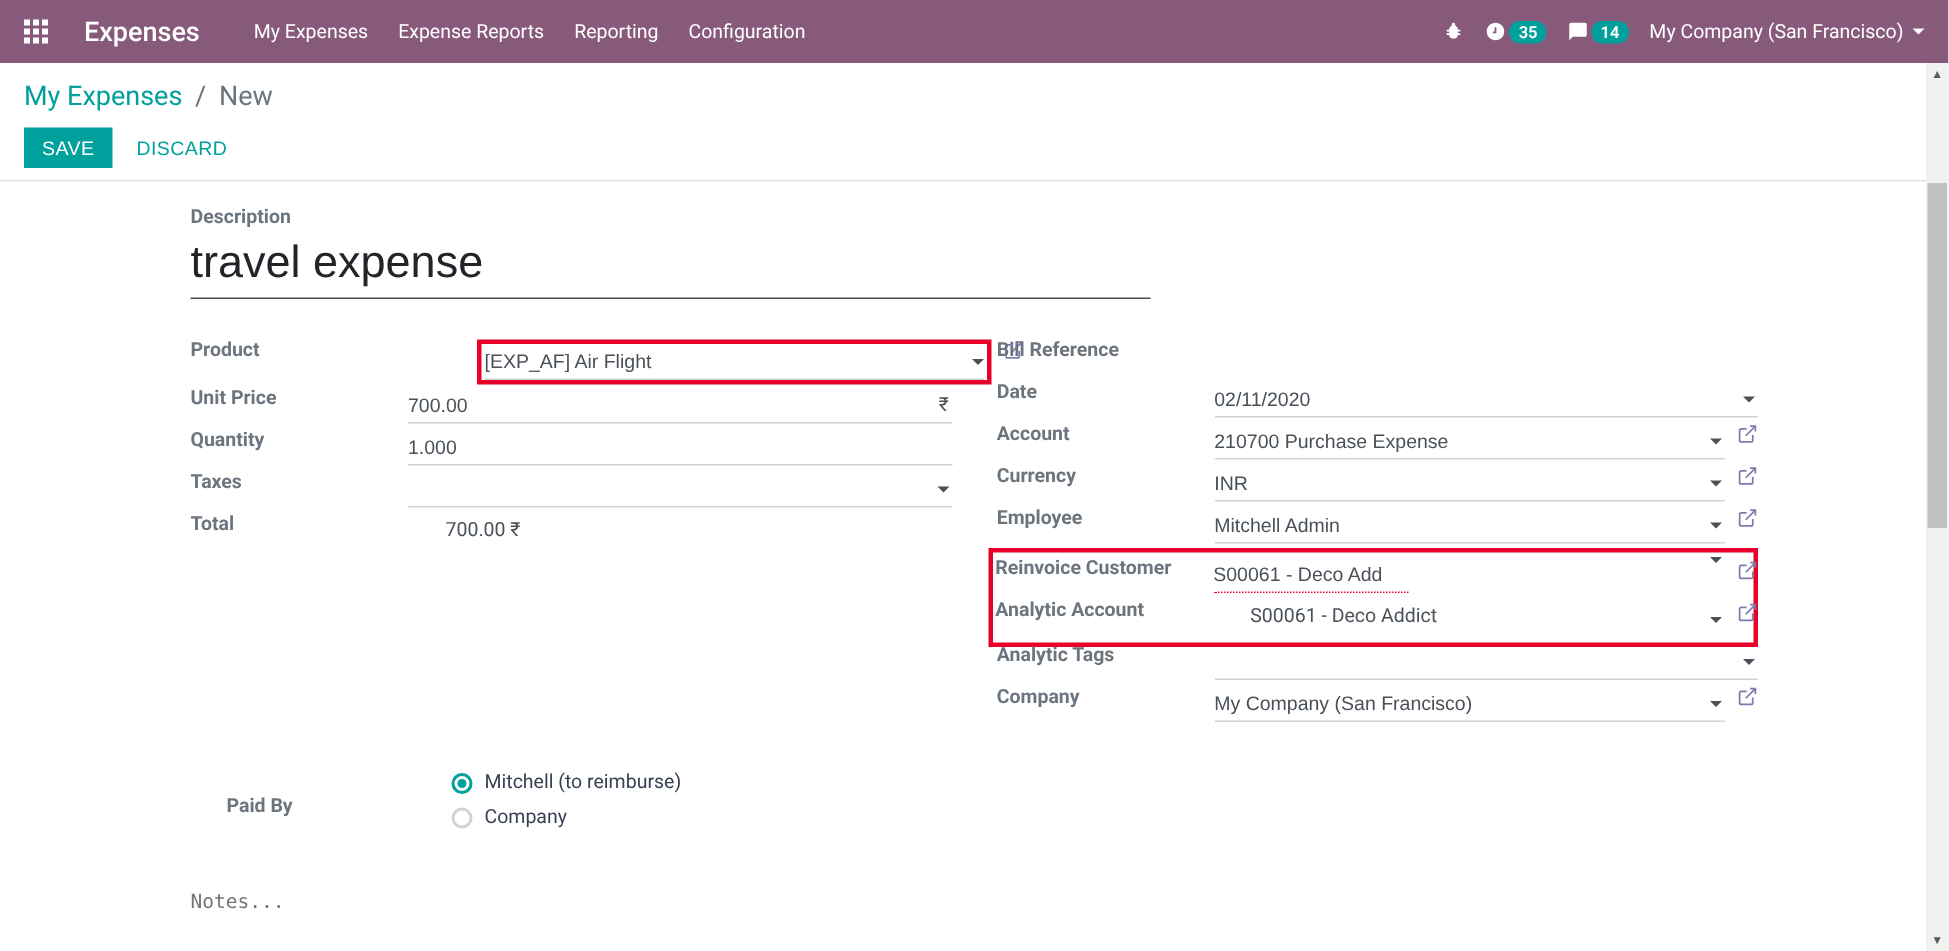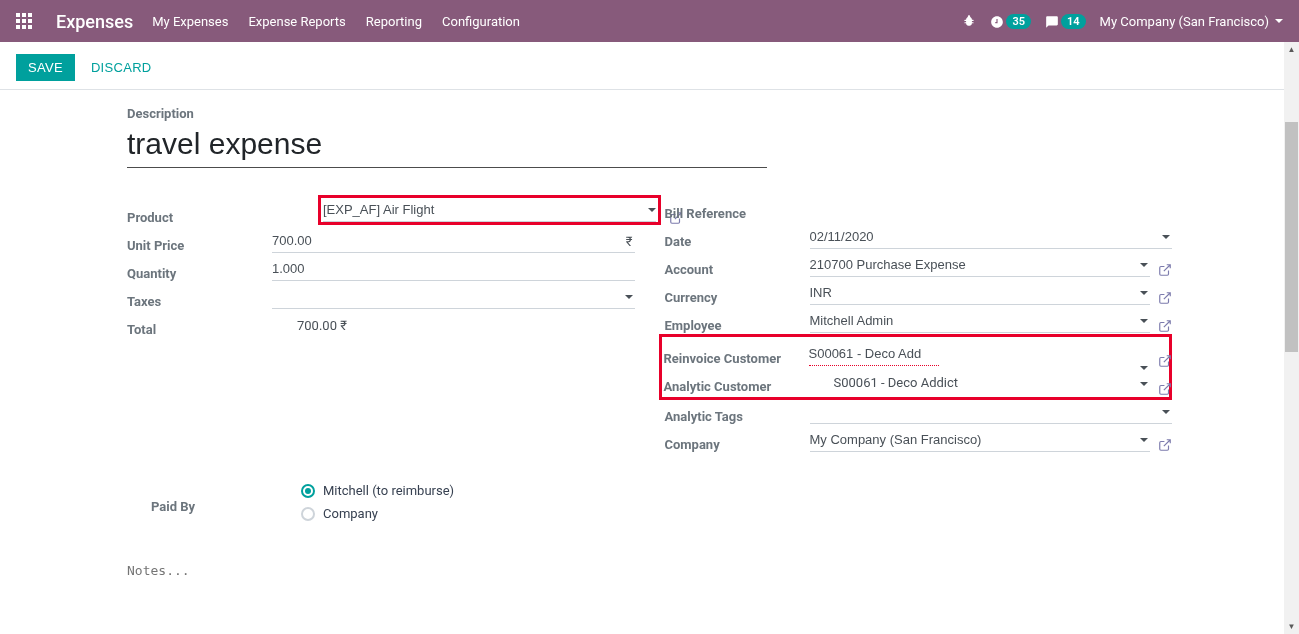--- a/index.html
+++ b/index.html
@@ -2,25 +2,25 @@
 <html><head>
   <meta charset="utf-8">
   <style>
     * { box-sizing: border-box; margin: 0; padding: 0; }
     body { font-family: -apple-system, BlinkMacSystemFont, "Segoe UI", Roboto, "Helvetica Neue", Arial, sans-serif; font-size: 13px; color: #374151; background: #fff; overflow-x: hidden; }
     
     .navbar { background: #875A7B; height: 42px; display: flex; align-items: center; color: #fff; padding: 0 16px; justify-content: space-between; }
     .navbar-left { display: flex; align-items: center; gap: 8px; }
     .apps-icon { display: grid; grid-template-columns: repeat(3, 4px); grid-template-rows: repeat(3, 4px); gap: 2px; cursor: pointer; }
     .apps-icon span { background: #fff; width: 4px; height: 4px; }
-    .brand { font-size: 18px; font-weight: 500; margin-left: 16px; margin-right: 11px; }
+    .brand { font-size: 18px; font-weight: 500; margin-left: 16px; margin-right: 28px; }
     .nav-menu { display: flex; gap: 20px; }
     .nav-menu a { color: #fff; text-decoration: none; font-size: 13px; }
     .navbar-right { display: flex; align-items: center; gap: 14px; }
-    .bug-icon, .timer-icon, .chat-icon { display: inline-flex; align-items: flex-end; cursor: pointer; }
+    .bug-icon, .timer-icon, .chat-icon { display: inline-flex; align-items: flex-start; cursor: pointer; }
     .badge { background: #00A09D; color: #fff; border-radius: 10px; padding: 1px 6px; font-size: 11px; font-weight: 600; margin-left: 2px; }
     .company-switch, .user-menu { display: flex; align-items: center; gap: 6px; cursor: pointer; font-size: 13px; }
     .avatar { width: 22px; height: 22px; border-radius: 50%; background: linear-gradient(135deg,#d4a373,#8b5a3c); }
     .caret-down { width: 0; height: 0; border-left: 4px solid transparent; border-right: 4px solid transparent; border-top: 4px solid #fff; }
 
     .controlbar { padding: 12px 16px 8px; border-bottom: 1px solid #dee2e6; }
     .breadcrumb { font-size: 18px; margin-bottom: 10px; }
     .breadcrumb a { color: #00A09D; text-decoration: none; }
     .breadcrumb .sep { color: #6c757d; margin: 0 4px; }
     .breadcrumb .current { color: #6c757d; }
@@ -29,21 +29,21 @@
     .btn-discard { background: none; color: #00A09D; border: none; padding: 6px 12px; font-size: 13px; cursor: pointer; font-weight: 500; text-transform: uppercase; letter-spacing: 0.3px;}
 
     .form-sheet { max-width: 1085px; margin: 0 auto; background: #fff; padding: 16px 20px 20px; position: relative; }
     .scroll-area { height: 505px; overflow-y: scroll; }
     
     .desc-label { color: #6c757d; font-size: 13px; font-weight: 700; margin-bottom: 6px; }
     .title-input { font-size: 30px; border: none; border-bottom: 1px solid #4c4c4c; width: 640px; padding: 0 0 6px 0; color: #212529; outline: none; }
     
     .form-grid { display: flex; gap: 30px; margin-top: 26px; }
     .col { flex: 1; }
-    .field-row { display: flex; align-items: flex-end; min-height: 28px; margin-bottom: 0; padding: 1px 0; }
+    .field-row { display: flex; align-items: flex-start; min-height: 28px; margin-bottom: 0; padding: 1px 0; }
     .field-label { width: 145px; color: #6c757d; font-weight: 700; font-size: 13px; flex-shrink: 0; }
     .field-value { flex: 1; display: flex; align-items: center; position: relative; }
     .text-input, .select-input { width: 100%; border: none; border-bottom: 1px solid #ced4da; padding: 4px 18px 4px 0; font-size: 13px; color: #495057; outline: none; background: transparent; }
     .select-caret { position: absolute; right: 2px; top: 50%; transform: translateY(-50%); width: 0; height: 0; border-left: 4px solid transparent; border-right: 4px solid transparent; border-top: 4px solid #495057; pointer-events: none; }
     .currency-sym { position: absolute; right: 2px; top: 50%; transform: translateY(-50%); color: #495057; font-size: 13px; }
     .static-value { color: #495057; font-size: 13px; padding: 4px 0; margin-left: 25px; }
     .ext-link { margin-left: 8px; cursor: pointer; color: #7C7BAD; flex-shrink: 0; }
     .ext-link svg { width: 14px; height: 14px; display: block; }
     
     .highlight-red { border: 3px solid #E8002A; padding: 0 2px; }
@@ -106,20 +106,25 @@
       <span class="badge">14</span>
     </span>
     <div class="company-switch">
       <span>My Company (San Francisco)</span>
       <span class="caret-down"></span>
     </div>
   </div>
 </div>
 
 <div class="controlbar">
+  <div class="breadcrumb">
+    <a href="#">My Expenses</a>
+    <span class="sep">/</span>
+    <span class="current">New</span>
+  </div>
   <div class="buttons">
     <button class="btn-save">Save</button>
     <button class="btn-discard">Discard</button>
   </div>
 </div>
 
 <div class="scroll-area">
 <div class="form-sheet">
   <div class="desc-label">Description</div>
   <input class="title-input" value="travel expense" style="">
@@ -229,21 +234,21 @@
       </div>
 
       <div class="highlight-red-multi">
         <div class="field-row">
           <div class="field-label">Reinvoice Customer</div>
           <div class="field-value" style="flex: 0 0 130px;">
             <input class="select-input" style="border-bottom-color: rgb(232, 0, 42); border-bottom-style: dotted;" value="S00061 - Deco Addict">
           </div>
         </div>
         <div class="field-row">
-          <div class="field-label">Analytic Customer</div>
+          <div class="field-label">Analytic Account</div>
           <div class="field-value" style="border: none;">
             <span class="static-value">S00061 - Deco Addict</span>
           </div>
         </div>
       </div>
 
       <div class="field-row" style="margin-top:-59px; pointer-events:none;">
         <div class="field-label"></div>
         <div class="field-value" style="pointer-events:auto;">
           <span class="select-caret"></span>

